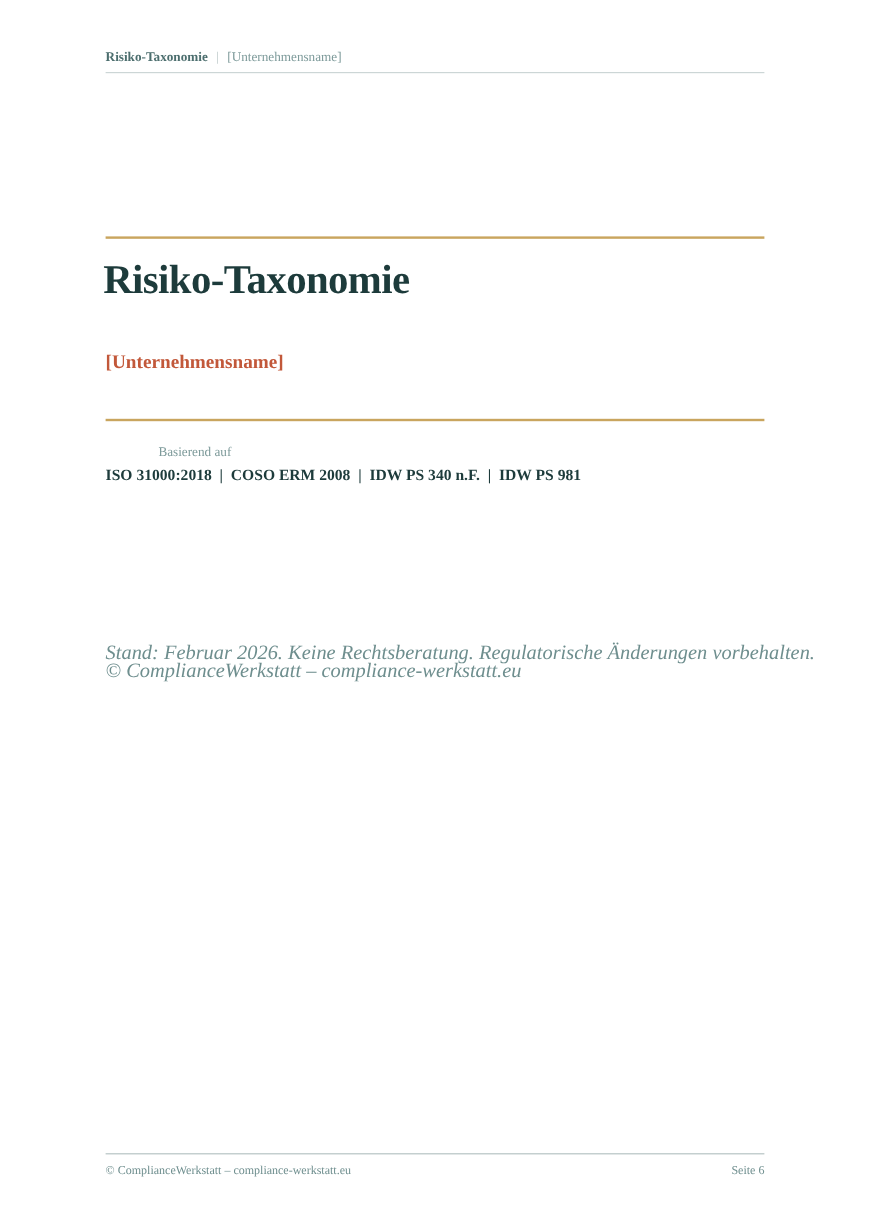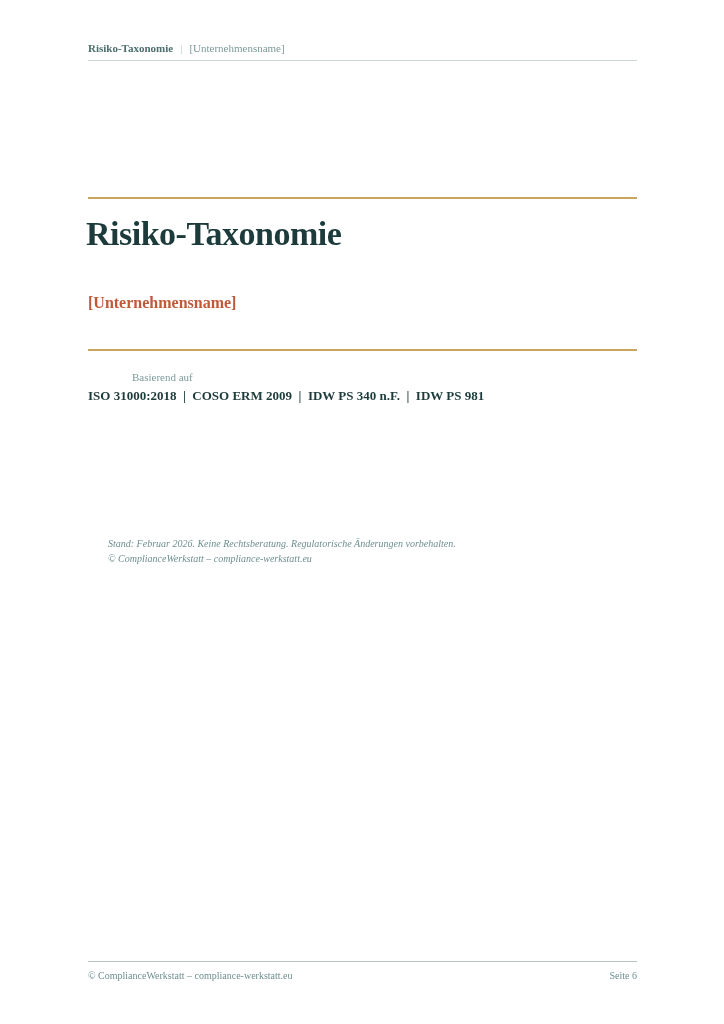--- a/index.html
+++ b/index.html
@@ -138,25 +138,24 @@
   }
   .meta-table .cell-value {
     color: #c2583a;
   }
 
   
   .legal-notes {
     position: absolute;
     left: 88px;
     top: 536px;
-    font-size: 10px;
+    font-size: 17px;
     line-height: 15px;
     font-style: italic;
     color: #6e8e8e;
-    margin-left: 20px;
   }
 
   
   .footer-rule {
     position: absolute;
     left: 88px;
     top: 961px;
     width: 549px;
     height: 1px;
     background: #b6c4c4;
@@ -181,21 +180,21 @@
     <span class="doc-title">Risiko-Taxonomie</span><span class="sep">|</span><span class="company">[Unternehmensname]</span>
   </div>
   <div class="header-rule"></div>
 
   <div class="gold-rule-top"></div>
   <h1 class="main-title">Risiko-Taxonomie</h1>
   <p class="company-name">[Unternehmensname]</p>
   <div class="gold-rule-bottom"></div>
 
   <div class="standards-intro">Basierend auf</div>
-  <div class="standards-line">ISO 31000:2018  |  COSO ERM 2009  |  IDW PS 340 n.F.  |  IDW PS 981</div>
+  <div class="standards-line">ISO 31000:2018  |  COSO ERM 2008  |  IDW PS 340 n.F.  |  IDW PS 981</div>
 
 
   <div class="legal-notes">
     <div>Stand: Februar 2026. Keine Rechtsberatung. Regulatorische Änderungen vorbehalten.</div>
     <div>© ComplianceWerkstatt – compliance-werkstatt.eu</div>
   </div>
 
   <div class="footer-rule"></div>
   <div class="page-footer">
     <span>© ComplianceWerkstatt – compliance-werkstatt.eu</span>

